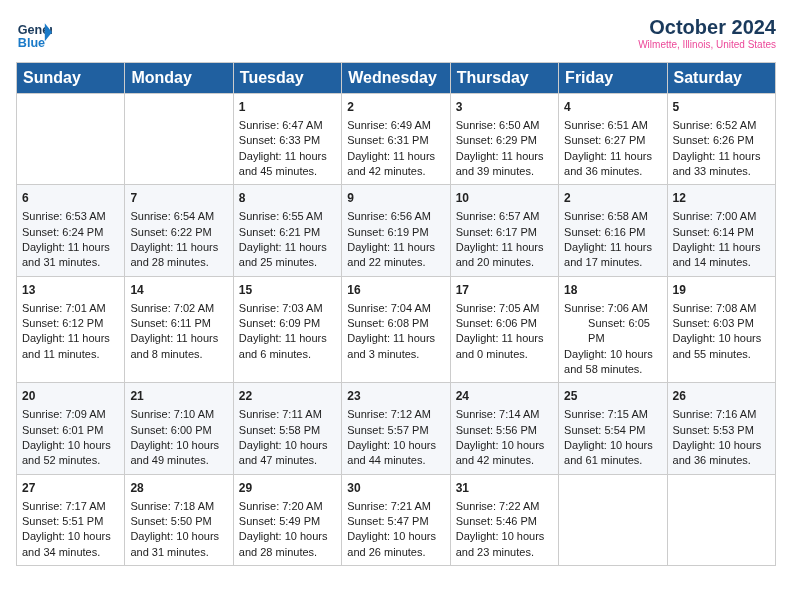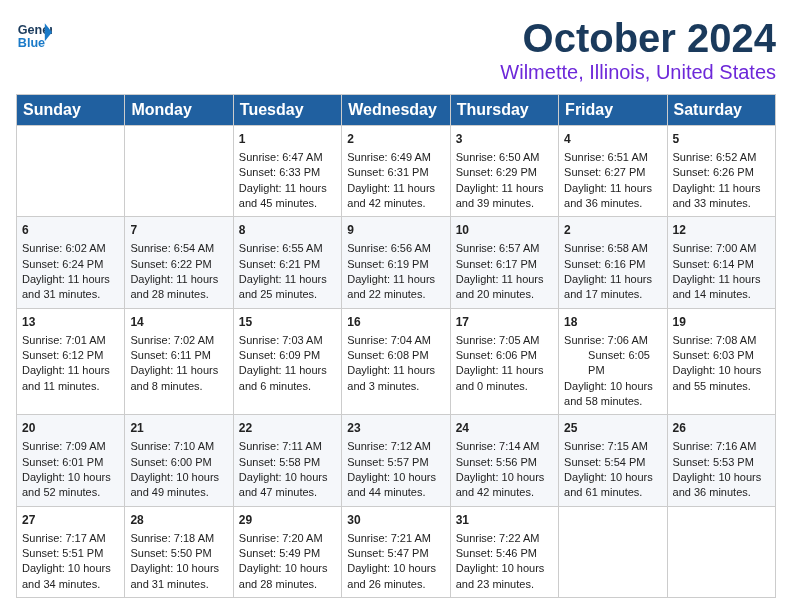--- a/index.html
+++ b/index.html
@@ -22,27 +22,27 @@
       gap: 4px;
     }
     .logo-icon {
       width: 36px;
       height: 36px;
     }
     .title-block {
       text-align: right;
     }
     .month-title {
-      font-size: 40px;
+      font-size: 20px;
       font-weight: bold;
       color: #1a3a5c;
     }
     .location {
-      font-size: 20px;
-      color: #6d28d9;
+      font-size: 10px;
+      color: #ec4899;
     }
     table {
       width: 100%;
       border-collapse: collapse;
       font-size: 11px;
     }
     thead tr th {
       background-color: #2060a0;
       color: #fff;
       text-align: left;
@@ -135,21 +135,21 @@
         <td>
           <span class="day-num">5</span>
           <span style="display: block;">Sunrise: 6:52 AM</span>
           <span style="display: block;">Sunset: 6:26 PM</span>
           <span style="display: block;">Daylight: 11 hours and 33 minutes.</span>
         </td>
       </tr>
       <tr>
         <td>
           <span class="day-num">6</span>
-          <span style="display: block;">Sunrise: 6:02 AM</span>
+          <span style="display: block;">Sunrise: 6:53 AM</span>
           <span style="display: block;">Sunset: 6:24 PM</span>
           <span style="display: block;">Daylight: 11 hours and 31 minutes.</span>
         </td>
         <td>
           <span class="day-num">7</span>
           <span style="display: block;">Sunrise: 6:54 AM</span>
           <span style="display: block;">Sunset: 6:22 PM</span>
           <span style="display: block;">Daylight: 11 hours and 28 minutes.</span>
         </td>
         <td>

